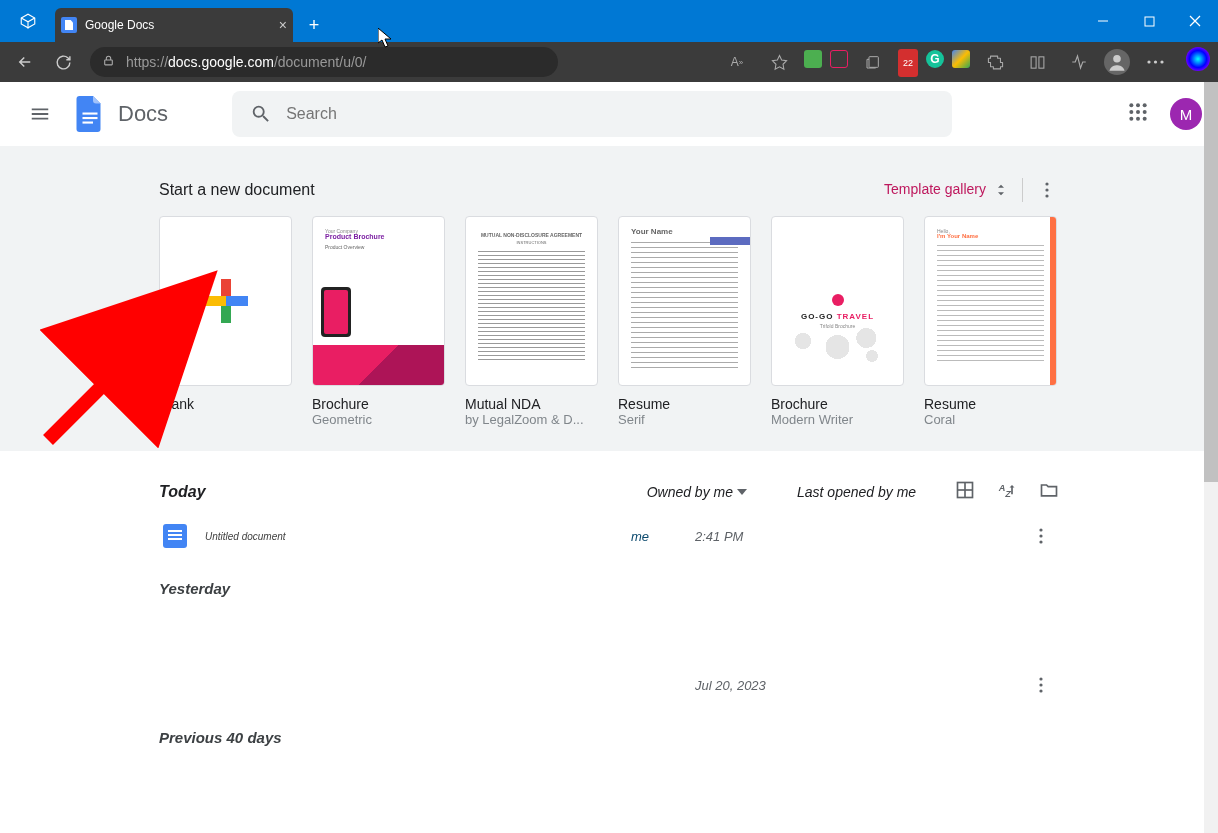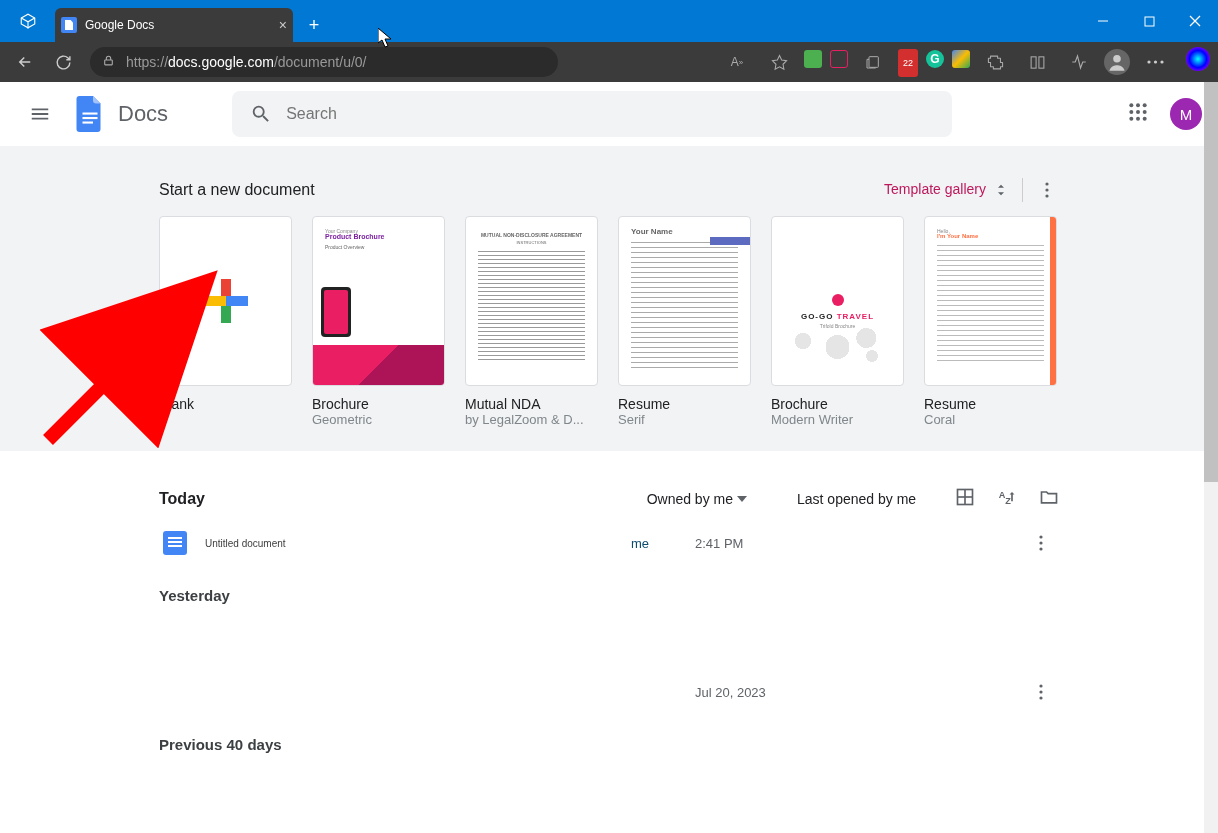--- a/index.html
+++ b/index.html
@@ -77,21 +77,21 @@
 .gogo .txt .tr { color:#e91e63; }
 .worldmap { position:absolute; bottom:8px; left:8px; right:8px; height:60px; background:
   radial-gradient(circle at 20% 40%, #ccc 8px, transparent 8px),
   radial-gradient(circle at 50% 50%, #ccc 12px, transparent 12px),
   radial-gradient(circle at 75% 35%, #ccc 10px, transparent 10px),
   radial-gradient(circle at 80% 65%, #ccc 6px, transparent 6px); opacity:0.5; }
 .coral-side { position:absolute; top:0; bottom:0; right:0; width:6px; background:#ff7043; }
 .coral-t { color:#ff7043; font-size:6px; font-weight:bold; }
 
 
-.doc-list { width:900px; margin:16px auto; padding-top:20px; }
+.doc-list { width:900px; margin:9px auto; padding-top:20px;font-style:italic; }
 .list-head { display:flex; align-items:center; margin-bottom:8px; }
 .section-label { font-size:16px; font-weight:700; color:#202124; }
 .owned { margin-left:auto; font-size:14px; font-weight:500; color:#202124; display:flex; align-items:center; gap:4px; cursor:pointer; }
 .last-opened { margin-left:50px; width:130px; font-size:14px; font-weight:500; color:#202124; text-align:left; }
 .list-head-icons { display:flex; gap:22px; margin-left:28px; }
 .hicon { color:#5f6368; cursor:pointer; }
 .timegroup { font-size:15px; font-weight:700; color:#3c4043; margin:20px 0 8px; }
 .doc-row { height:48px; display:flex; align-items:center; border-radius:24px; cursor:pointer; padding: 0 4px; }
 .doc-icon { width:24px; height:24px; background:#4285f4; border-radius:3px; position:relative; }
 .doc-icon::before { content:""; position:absolute; top:6px; left:5px; right:5px; height:2px; background:#fff; box-shadow: 0 4px 0 #fff, 0 8px 0 #fff; }

